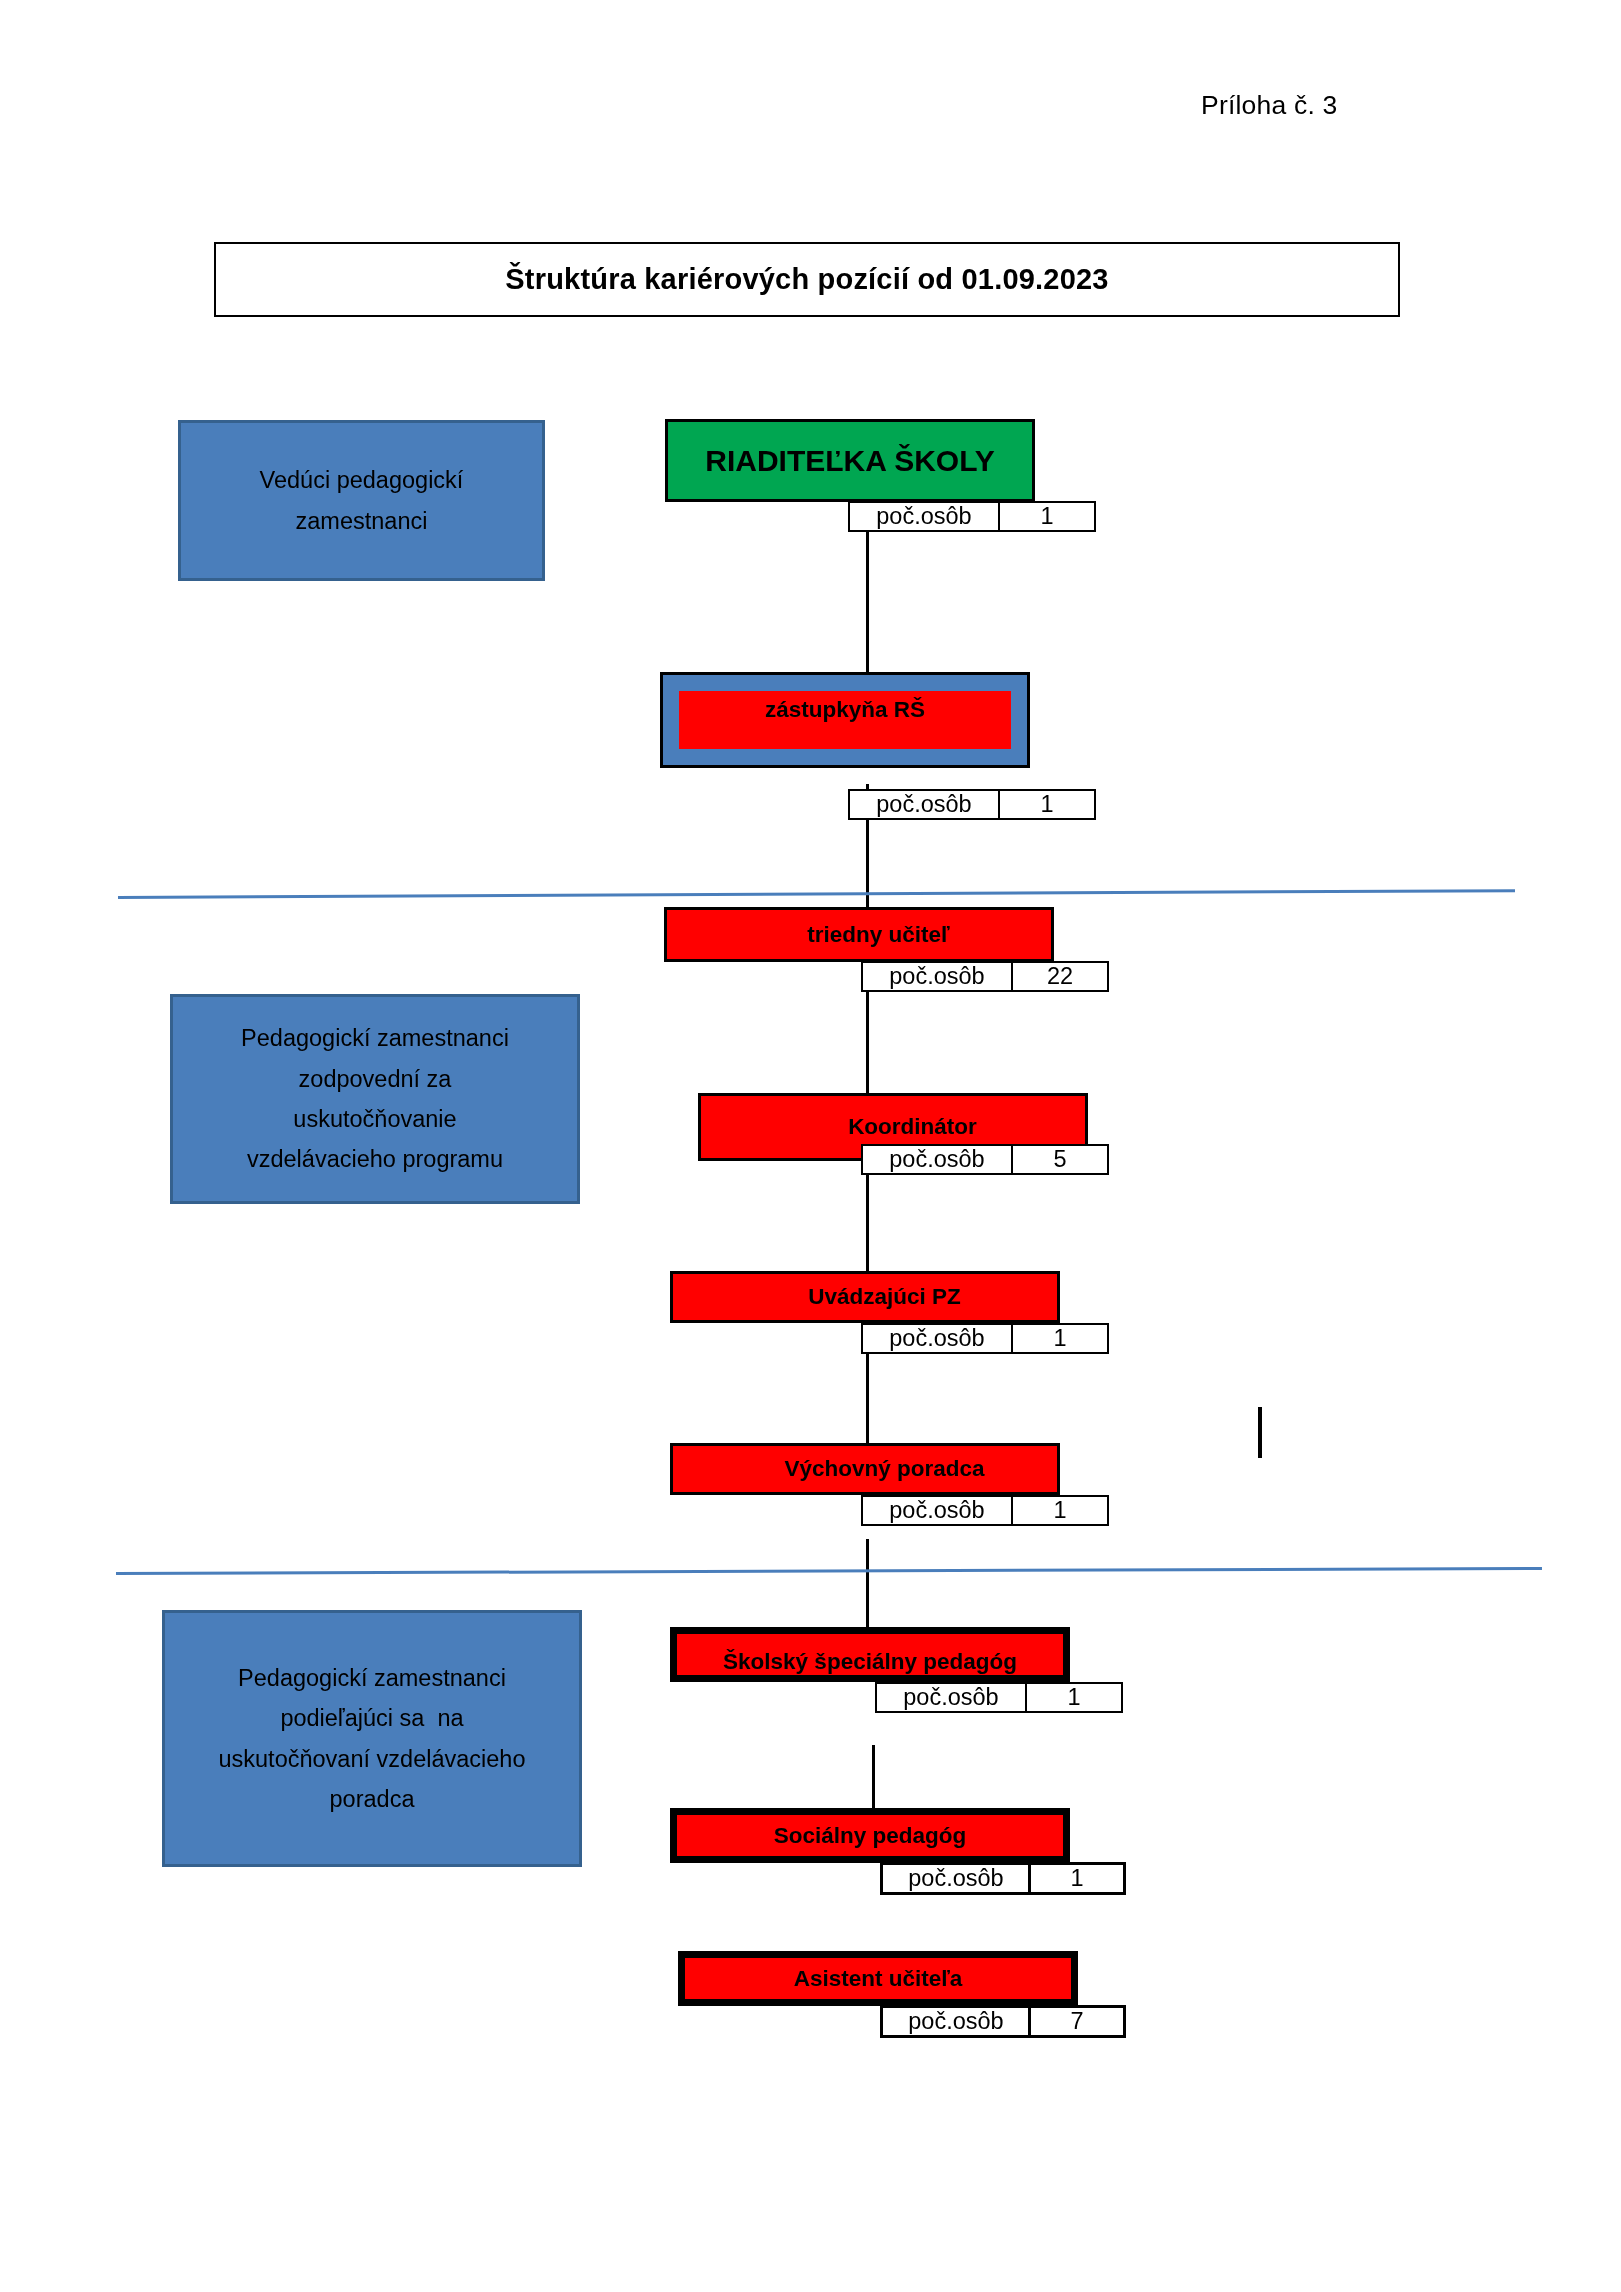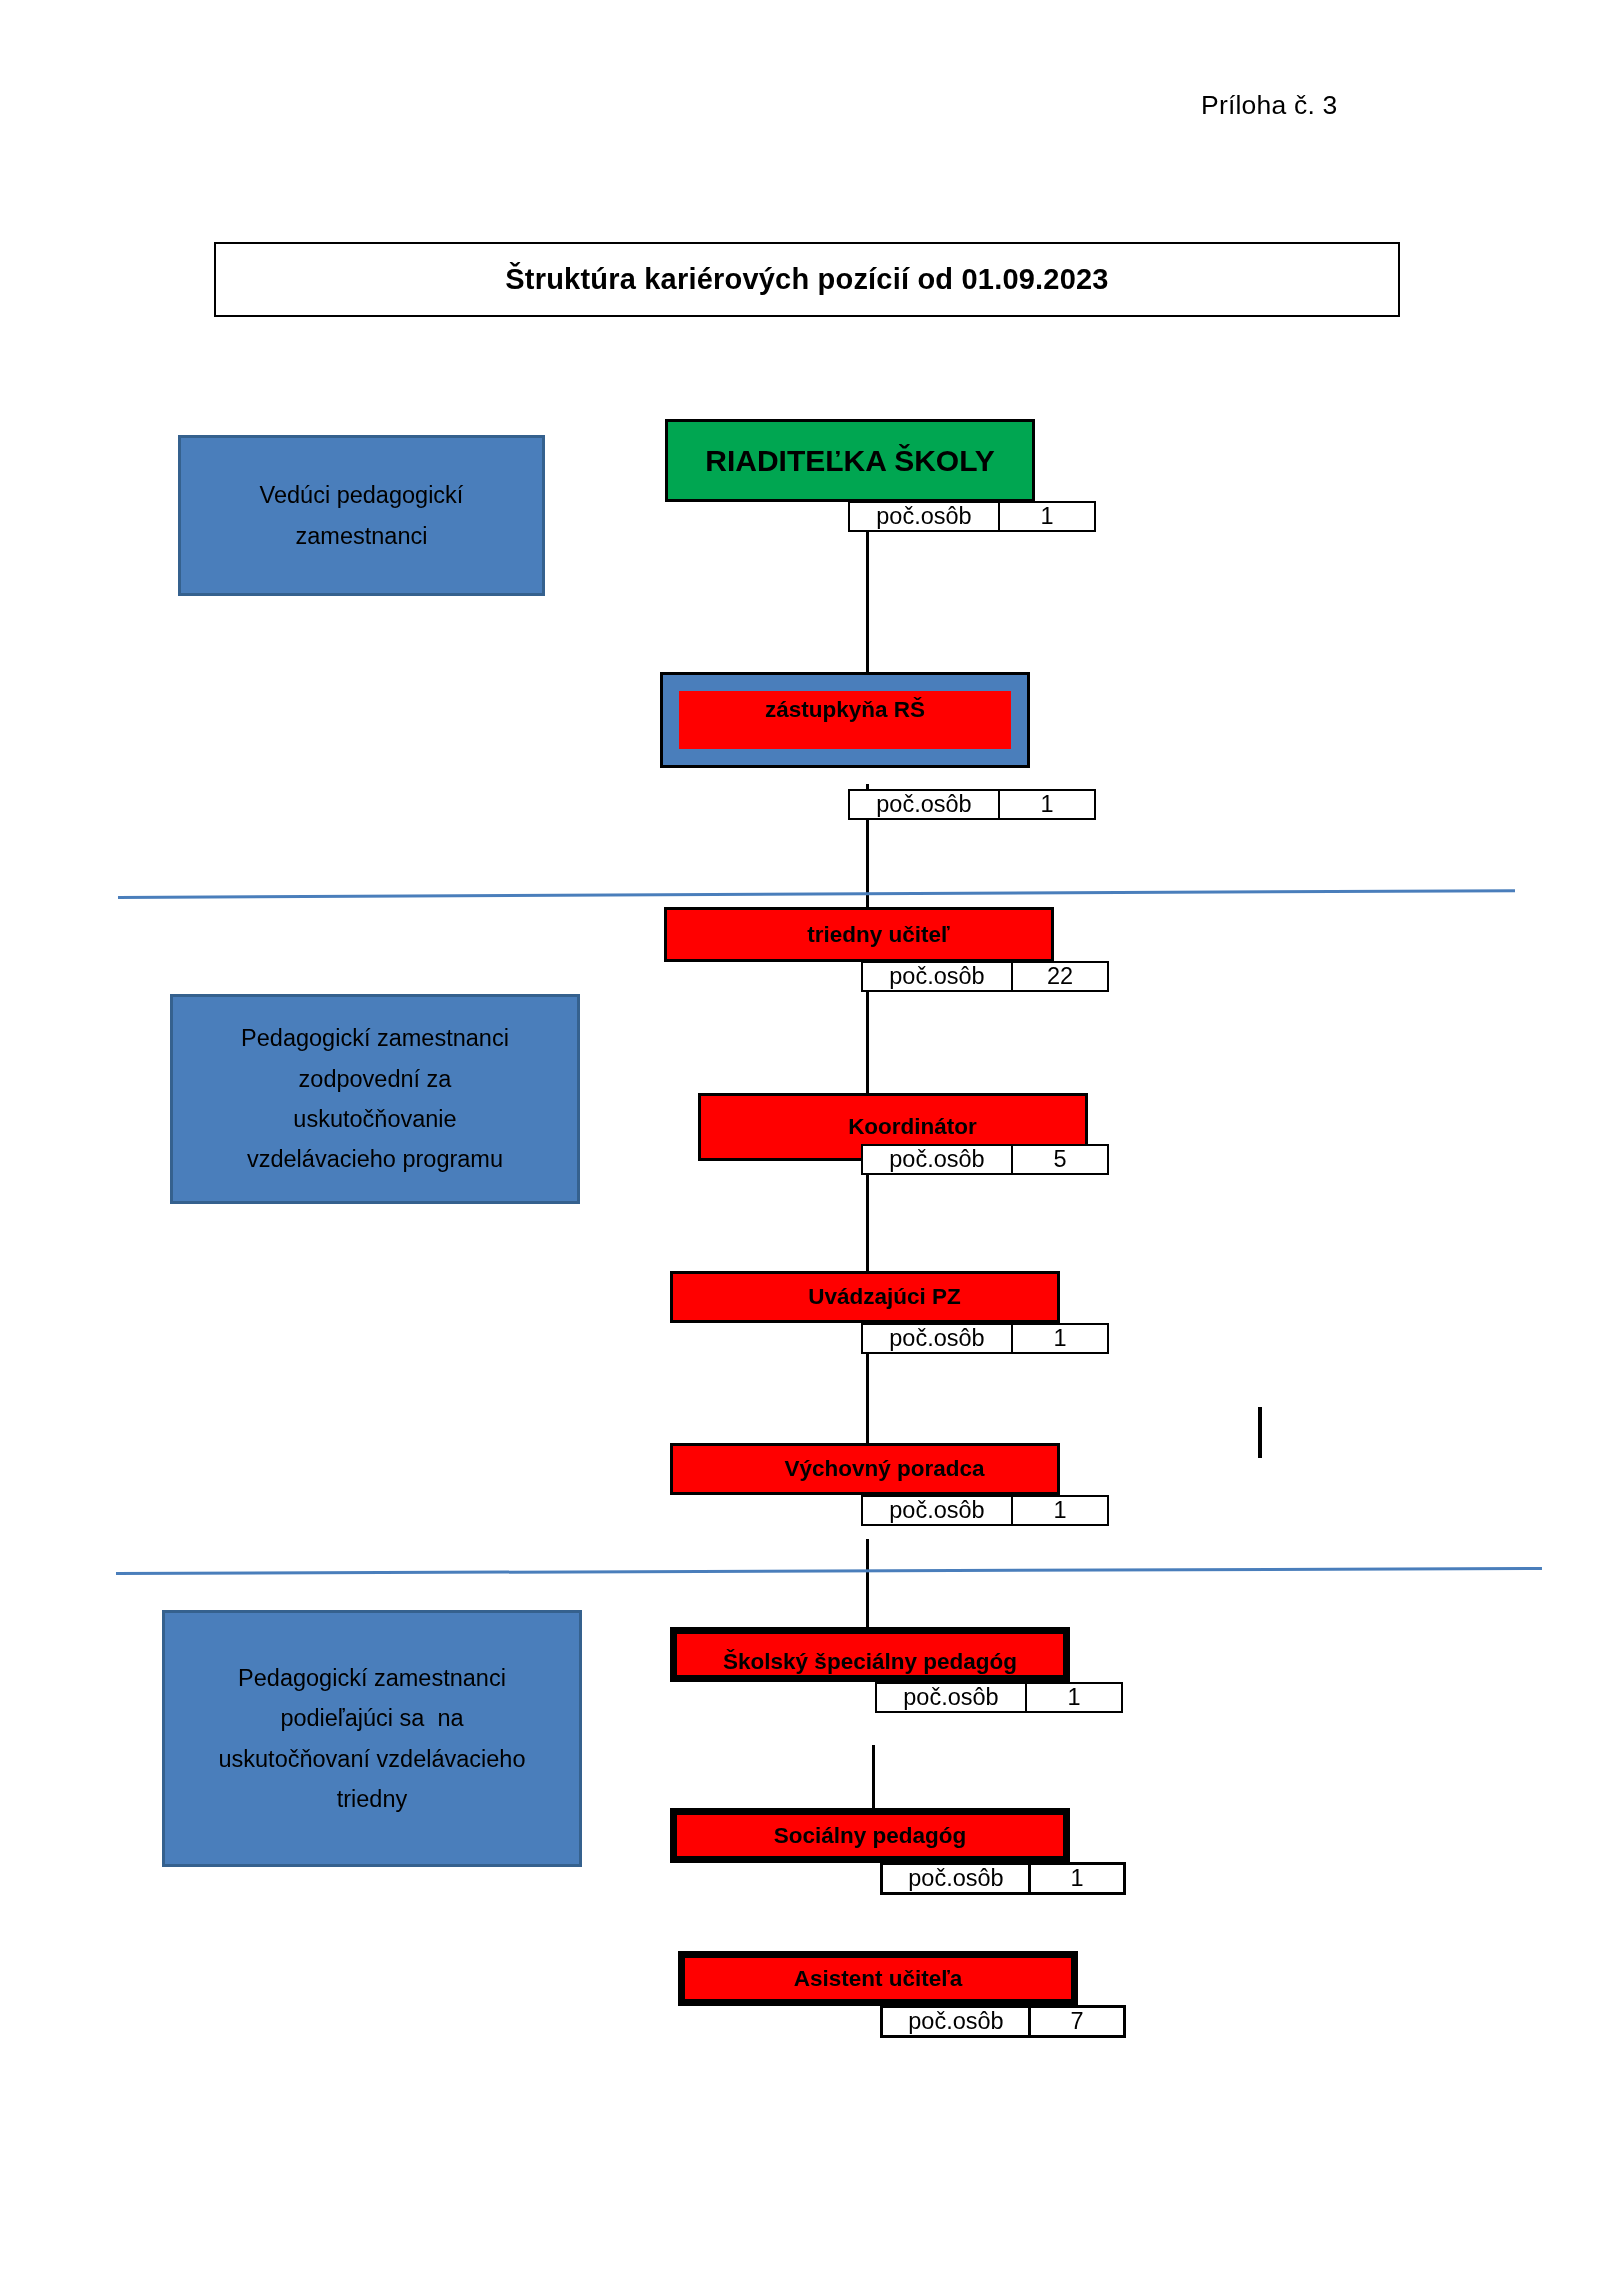--- a/index.html
+++ b/index.html
@@ -61,21 +61,21 @@
     align-items: center;
     justify-content: center;
     text-align: center;
     color: #000000;
     font-size: 23.5px;
     line-height: 1.72;
     padding: 0 5.9px;
   }
   .cat-box .cat-line { display: block; white-space: pre; }
 
-  #cat-1 { left: 178px;  top: 435px;  width: 367px; height: 161px; }
+  #cat-1 { left: 178px;  top: 420px;  width: 367px; height: 161px; }
   #cat-2 { left: 170px;  top: 994px; width: 410px; height: 210px; }
   #cat-3 { left: 162px;  top: 1610px; width: 420px; height: 257px; }
 
   
   .connector {
     position: absolute;
     background: #000000;
     width: 2.9px;
   }
 
@@ -193,21 +193,21 @@
     <span class="cat-line">Pedagogickí zamestnanci</span>
     <span class="cat-line">zodpovední za</span>
     <span class="cat-line">uskutočňovanie</span>
     <span class="cat-line">vzdelávacieho programu</span>
   </div>
 
   <div class="cat-box" id="cat-3">
     <span class="cat-line">Pedagogickí zamestnanci</span>
     <span class="cat-line">podieľajúci sa  na</span>
     <span class="cat-line">uskutočňovaní vzdelávacieho</span>
-    <span class="cat-line">triedny</span>
+    <span class="cat-line">poradca</span>
   </div>
 
   <div class="role-box role-green" style="left:665px; top:419px; width:370px; height:83px;">
     <span>RIADITEĽKA ŠKOLY</span>
   </div>
   <div class="count-table ct-thin" style="left:848px; top:501px;">
     <div class="cell cell-label">poč.osôb</div>
     <div class="cell cell-value">1</div>
   </div>
 

